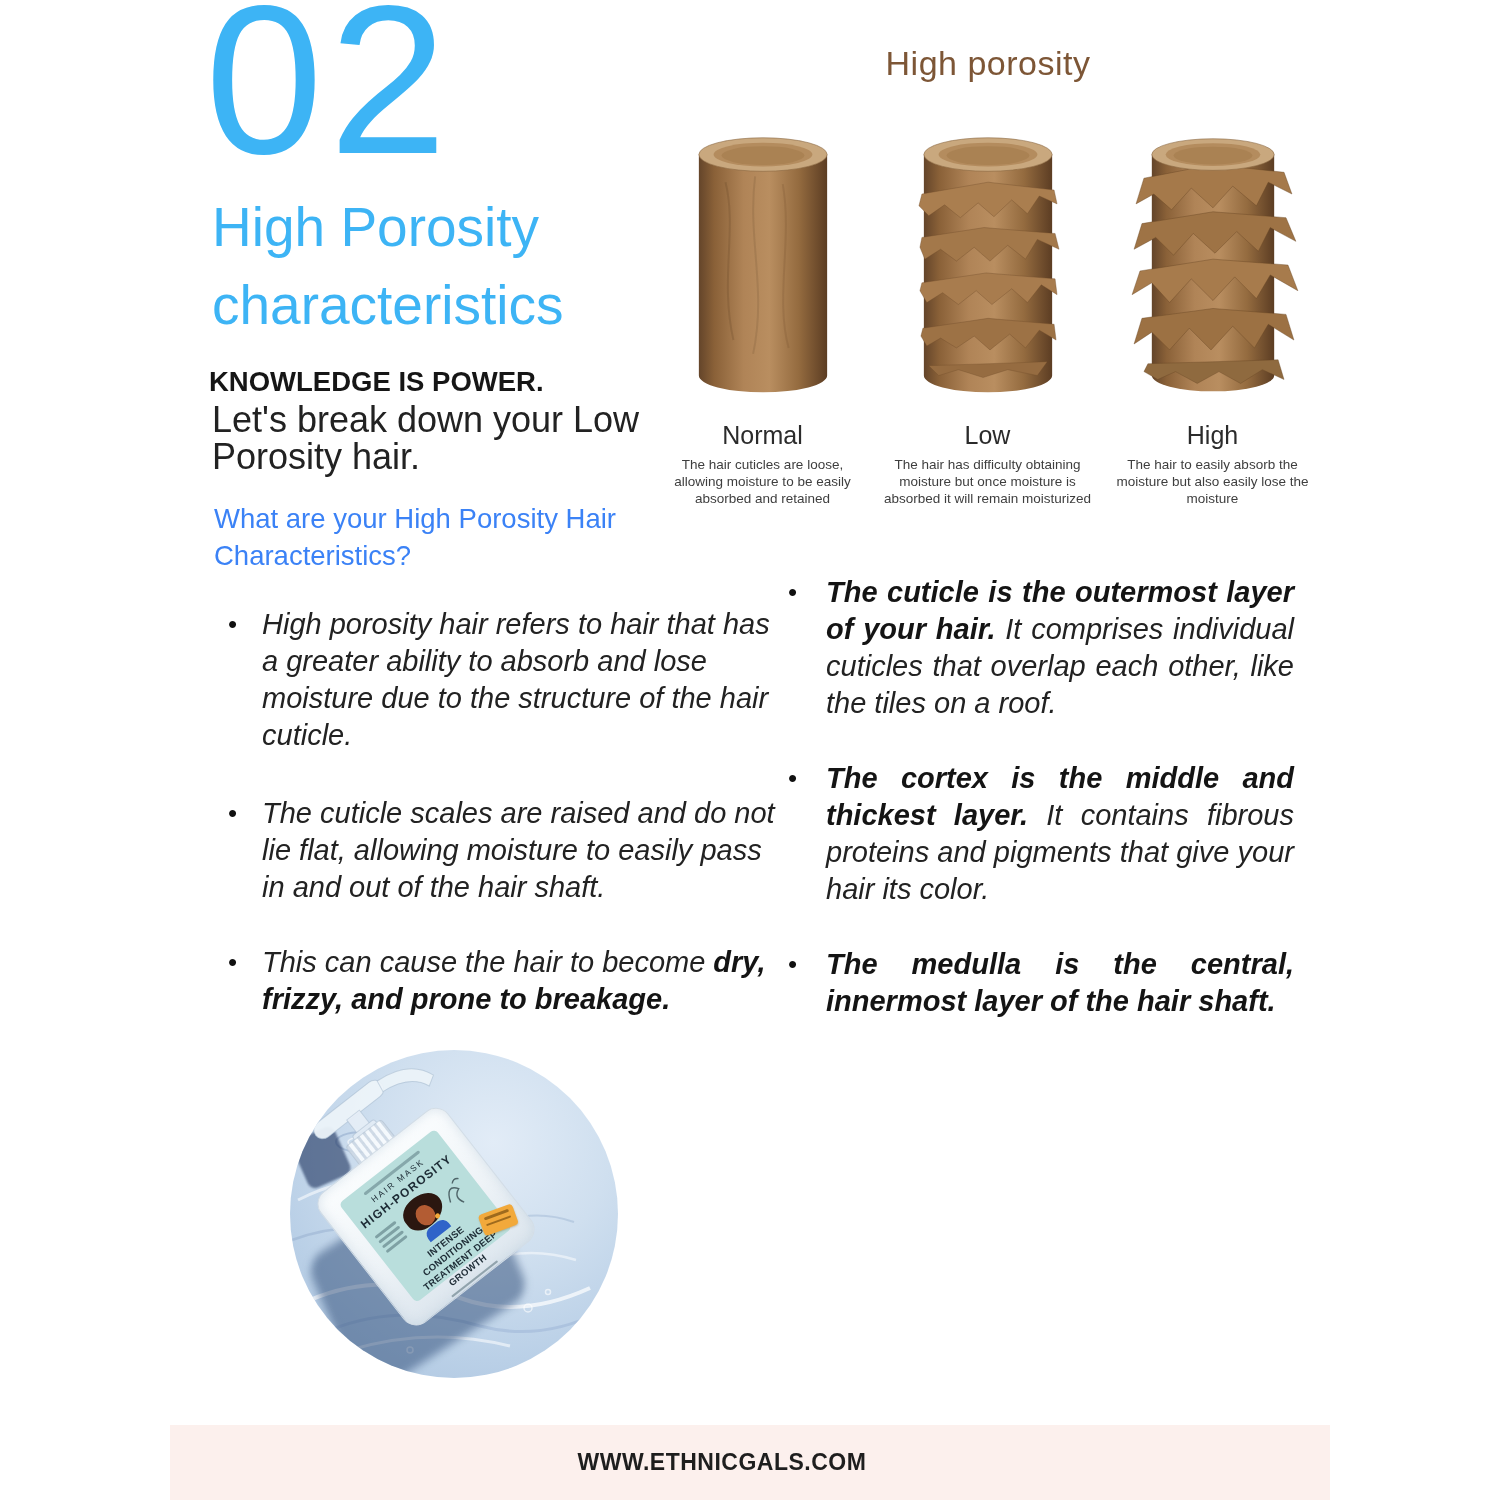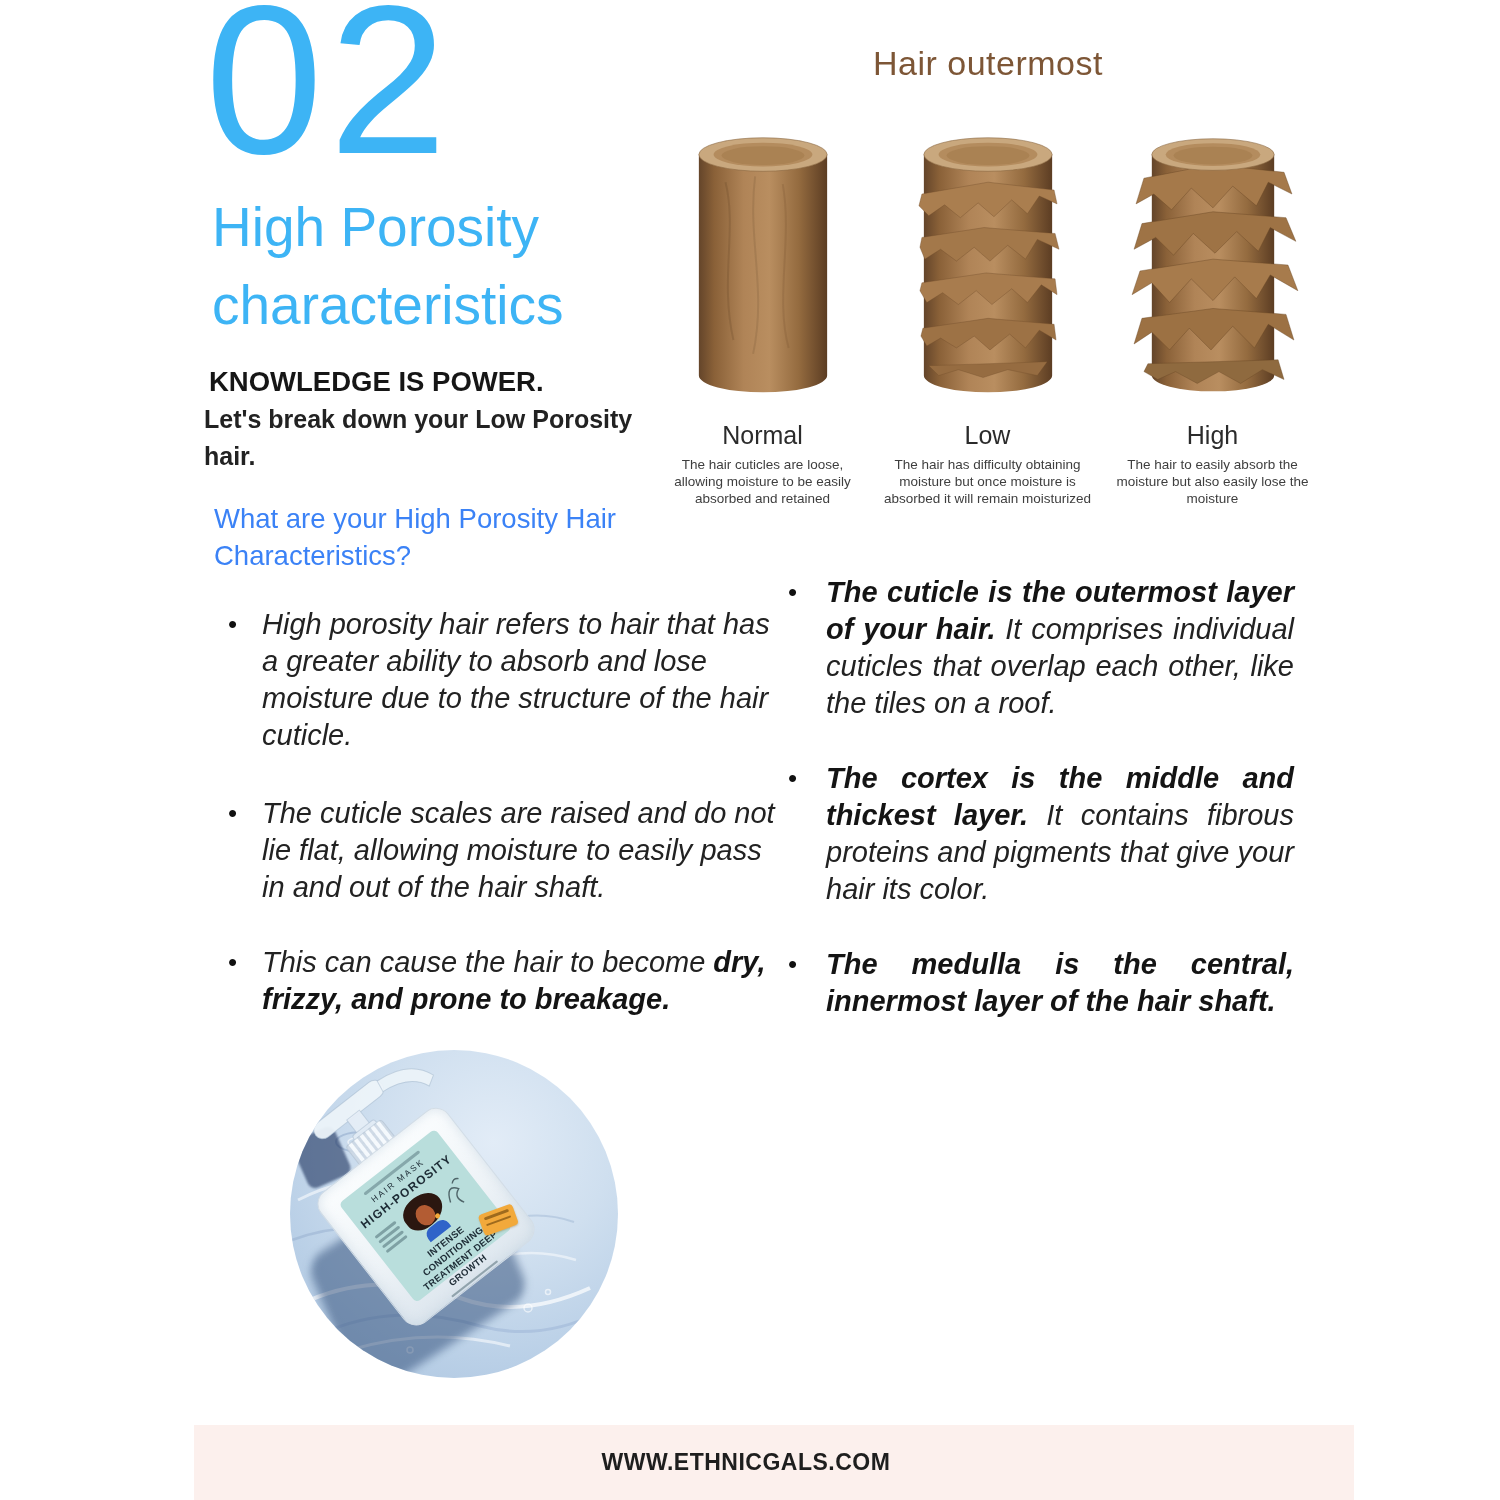--- a/index.html
+++ b/index.html
@@ -15,22 +15,22 @@
   }
   .page-title{
     position:absolute;left:212px;top:188px;width:480px;margin:0;
     font-size:55px;line-height:1.42;font-weight:400;color:#3db4f5;
   }
   .kicker{
     position:absolute;left:209px;top:366px;
     font-size:27.5px;font-weight:700;color:#161616;
   }
   .subtitle{
-    position:absolute;left:204px;top:401px;width:470px;
-    font-size:25px;line-height:37px;color:#222;font-weight:bold;
+    position:absolute;left:212px;top:401px;width:470px;
+    font-size:36px;line-height:37px;color:#222;
   }
   .question{
     position:absolute;left:214px;top:500px;width:470px;
     font-size:27.5px;line-height:37px;color:#3b82f6;
   }
   .bullet-row{display:flex;align-items:flex-start;}
   .bullet-dot{flex:0 0 34px;font-size:26px;line-height:37px;color:#111;}
   .bullet-text{font-size:29px;line-height:37px;color:#222;font-style:italic;}
   .lb{position:absolute;left:228px;}
   .lb .bullet-text{width:530px;}
@@ -110,21 +110,21 @@
     position:absolute;right:-12px;top:58px;width:36px;height:22px;
     background:#f2a93b;border-radius:4px;transform:rotate(18deg);
     box-shadow:0 1px 2px rgba(120,80,0,.3);
   }
   .badge div{height:2.5px;background:rgba(90,55,5,.55);border-radius:2px;margin:4px 5px 0;}
   .lbl-sub{font-size:9.5px;font-weight:700;letter-spacing:.3px;line-height:1.25;margin-top:2px;padding:0 8px;}
   .lbl-foot{height:2.5px;width:58px;margin:4px auto 0;background:rgba(40,70,80,.4);border-radius:2px;}
   
   .footer{
     position:absolute;left:170px;top:1425px;width:1160px;height:75px;
-    background:#fcf0ed;display:flex;align-items:center;justify-content:center;margin-left:24px;
+    background:#fcf0ed;display:flex;align-items:center;justify-content:center;
   }
   .footer-url{
     font-size:23px;font-weight:700;letter-spacing:.5px;color:#1e1e1e;
     transform:translateX(-28px);
   }
   svg{display:block;}
 </style>
 </head>
 <body>
 
@@ -156,21 +156,21 @@
   <div class="bullet-row lb lb2">
     <span class="bullet-dot">•</span>
     <div class="bullet-text">The cuticle scales are raised and do not lie flat, allowing moisture to easily pass in and out of the hair shaft.</div>
   </div>
   <div class="bullet-row lb lb3">
     <span class="bullet-dot">•</span>
     <div class="bullet-text"><span>This can cause the hair to become </span><strong>dry, frizzy, and prone to breakage.</strong></div>
   </div>
 
   <div class="figure">
-    <div class="figure-title">Hair outermost</div>
+    <div class="figure-title">High porosity</div>
     <div class="cylinders">
       <div class="cyl-col">
         <svg width="210" height="296" viewBox="0 0 200 300">
           <path d="M35,34 L35,258 A65,17 0 0 0 165,258 L165,34 Z" fill="url(#cylBody)"></path>
           <path d="M62,62 C74,110 56,160 70,222" stroke="rgba(70,45,20,0.16)" fill="none" stroke-width="2"></path>
           <path d="M92,56 C84,120 104,170 90,236" stroke="rgba(70,45,20,0.13)" fill="none" stroke-width="2"></path>
           <path d="M120,64 C130,120 112,180 126,230" stroke="rgba(70,45,20,0.12)" fill="none" stroke-width="2"></path>
           <ellipse cx="100" cy="34" rx="65" ry="17" fill="#c9a87e" stroke="#8a6743" stroke-width="0.6"></ellipse>
           <ellipse cx="100" cy="34" rx="50" ry="12" fill="#b48c5e"></ellipse>
           <ellipse cx="100" cy="35" rx="42" ry="9.5" fill="#aa8253"></ellipse>

